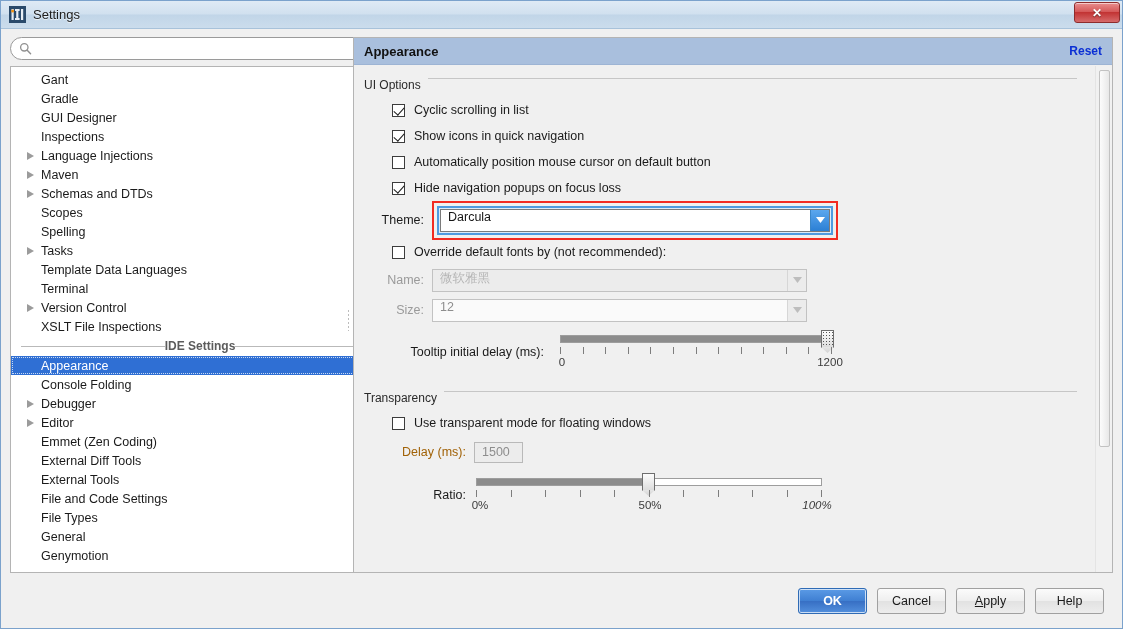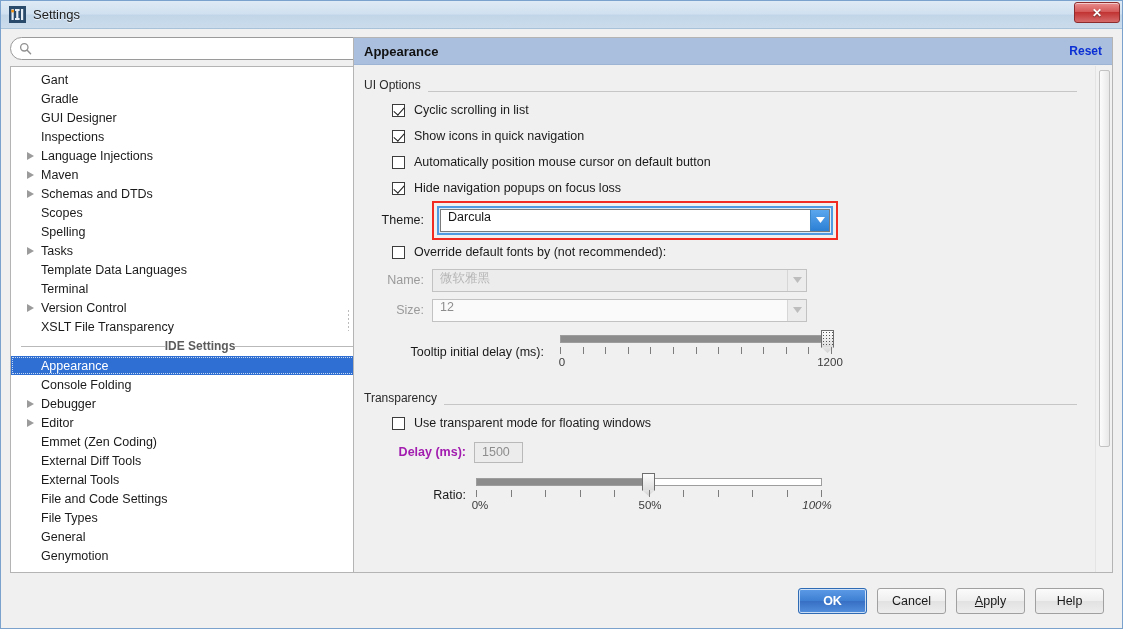--- a/index.html
+++ b/index.html
@@ -193,21 +193,21 @@
     background: #f1f1f1;
     border-left: 1px solid #e4e4e4;
   }
   #panel-scroll .vthumb { left: 3px; width: 11px; }
 
   .group {
     position: relative;
     margin-bottom: 2px;
   }
   .group-head {
-    display: flex; align-items: flex-end; gap: 7px;
+    display: flex; align-items: flex-start; gap: 7px;
     font-size: 12px; color: #2a2a2a;
     padding-right: 18px;
     margin-bottom: 5px;
   }
   .group-head .rule { flex: 1; height: 1px; background: #c6c6c6; }
 
   .row { display: flex; align-items: center; height: 27px; }
 
   .cb-row { padding-left: 28px; display: flex; align-items: center; height: 26px; }
   .checkbox {
@@ -471,21 +471,21 @@
             <div class="tree-item">
               <span class="twisty">
                 <svg width="7" height="8" viewBox="0 0 7 8">
                   <polygon points="0,0 7,4 0,8" fill="#9b9b9b"></polygon>
                 </svg>
               </span>
               <span class="tlabel">Version Control</span>
             </div>
             <div class="tree-item">
               <span class="twisty"></span>
-              <span class="tlabel">XSLT File Transparency</span>
+              <span class="tlabel">XSLT File Inspections</span>
             </div>
             <div class="tree-sep">
               <span class="rule"></span>
               <span>IDE Settings</span>
               <span class="rule"></span>
             </div>
             <div class="tree-item selected">
               <span class="twisty"></span>
               <span class="tlabel">Appearance</span>
             </div>
@@ -659,21 +659,21 @@
             <span>Transparency</span>
             <span class="rule"></span>
           </div>
 
           <div class="cb-row" style="margin-top:4px;">
             <div class="checkbox"></div>
             <span class="cb-label">Use transparent mode for floating windows</span>
           </div>
 
           <div class="row" style="height:32px;">
-            <span class="field-label dim" style="width:110px;color:#a21caf;font-weight:bold;">Delay (ms):</span>
+            <span class="field-label dim" style="width:110px;color:#a16207;">Delay (ms):</span>
             <div class="textfield disabled" style="width:49px;">1500</div>
           </div>
 
           <div class="slider-block" style="height:50px;">
             <span class="field-label" style="position:absolute;left:0;top:20px;width:110px;">Ratio:</span>
             <div class="slider-track-outer" style="left:112px;top:10px;width:346px;">
               <div class="slider-fill" style="width:50%;"></div>
             </div>
             <div class="slider-handle" style="left:278px;top:5px;"></div>
             <div class="ticks" style="left:112px;top:22px;width:346px;" id="ratio-ticks">

